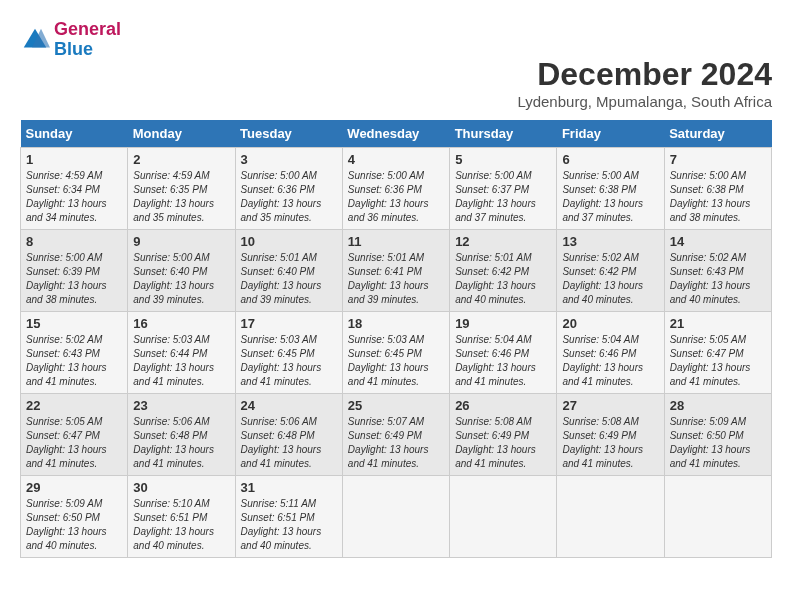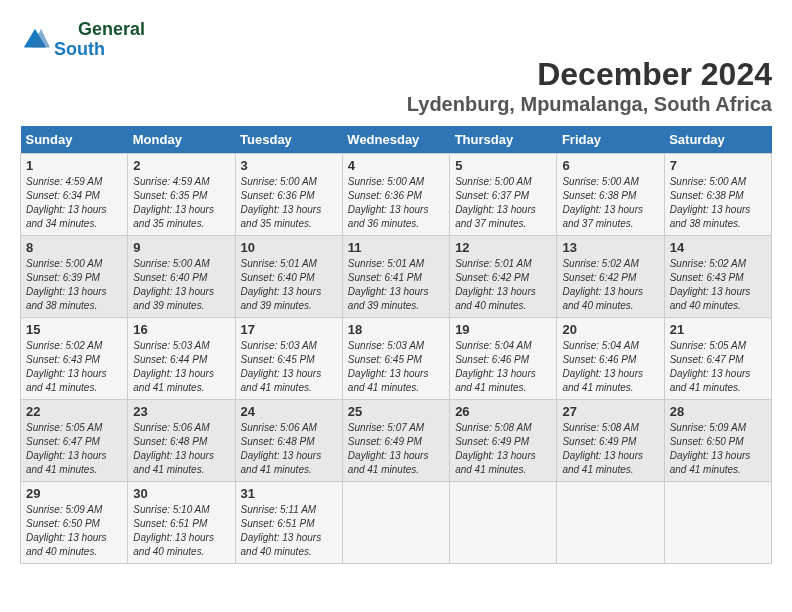--- a/index.html
+++ b/index.html
@@ -20,41 +20,39 @@
       display: flex;
       align-items: center;
     }
     .logo-text {
       font-size: 18px;
       font-weight: bold;
       color: #333;
       line-height: 1.1;
     }
     .logo-text span {
-      color: #14532d;
-      margin-left: 24px;
+      color: #be185d;
     }
     .logo-icon {
       width: 30px;
       height: 30px;
       margin-right: 4px;
     }
     .title-block {
       text-align: right;
     }
     .month-title {
       font-size: 32px;
       font-weight: bold;
       color: #333;
       margin-top: 36px;
     }
     .location {
-      font-size: 20px;
+      font-size: 15px;
       color: #555;
-      font-weight: bold;
     }
     table {
       width: 100%;
       border-collapse: collapse;
       font-size: 11px;
       border-radius: 24px;
     }
     thead tr th {
       background-color: #2e75b6;
       color: #fff;
@@ -94,21 +92,21 @@
 <body>
 
 <div class="header">
   <div class="logo">
     <svg class="logo-icon" viewBox="0 0 40 40">
       <polygon points="20,5 35,30 5,30" fill="#1a7abf"></polygon>
       <polygon points="28,5 40,30 16,30" fill="#2e75b6" opacity="0.6"></polygon>
     </svg>
     <div class="logo-text">
       <div><span>General</span></div>
-      <div style="color:#1a7abf;">South</div>
+      <div style="color:#1a7abf;">Blue</div>
     </div>
   </div>
   <div class="title-block">
     <div class="month-title">December 2024</div>
     <div class="location">Lydenburg, Mpumalanga, South Africa</div>
   </div>
 </div>
 
 <table>
   <thead>

